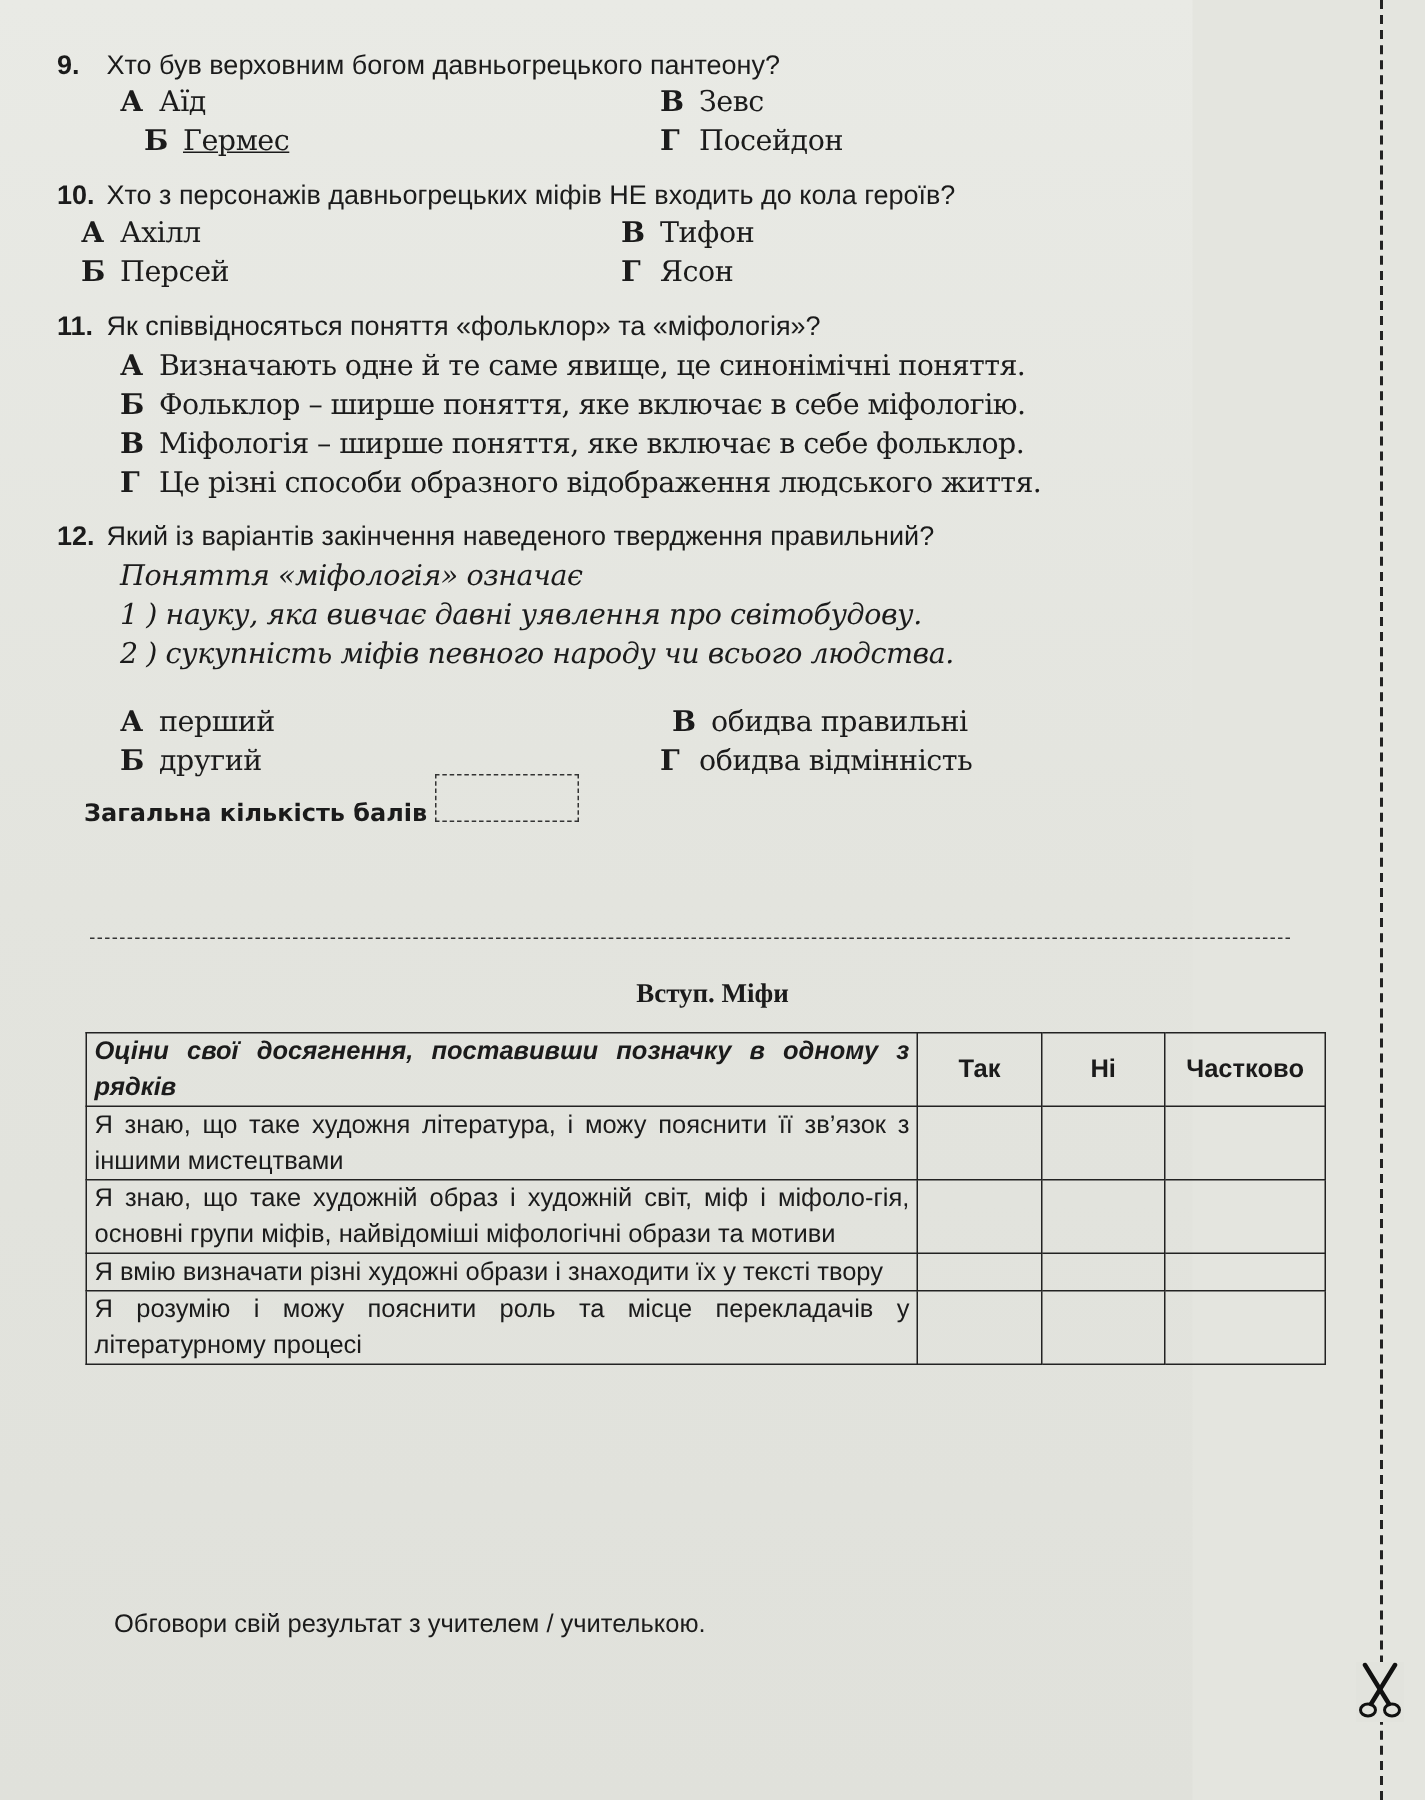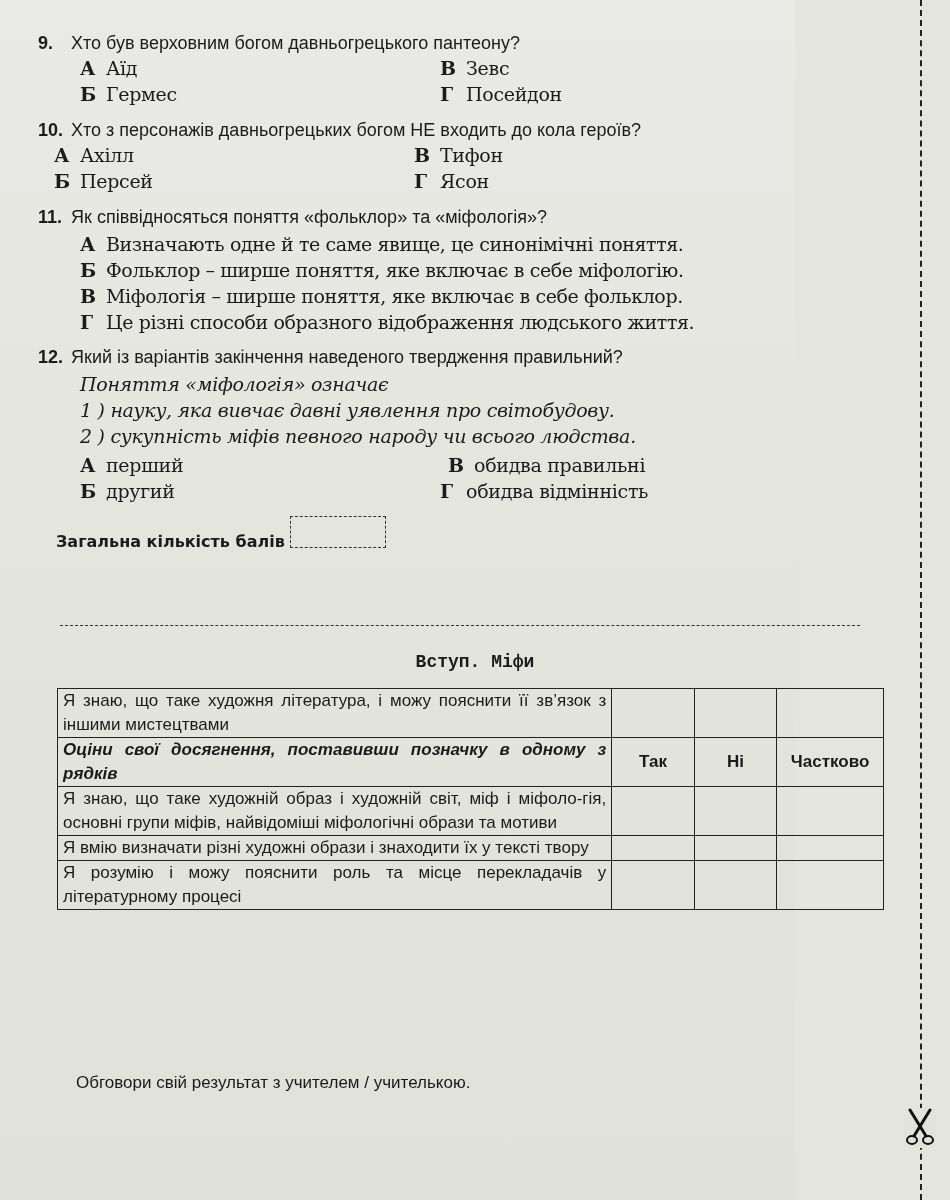--- a/index.html
+++ b/index.html
@@ -55,21 +55,21 @@
     position: absolute; left: 920px; top: 0; width: 0; height: 1200px;
     border-left: 2px dashed #222;
   }
   .scissors {
     position: absolute; left: 904px; top: 1108px; width: 32px; height: 40px;
     background: #e2e3dd;
   }
 
   .section-title {
     position: absolute; left: 0; width: 950px; top: 652px; text-align: center;
-    font-family: Liberation Mono, monospace; font-weight: bold; font-size: 18px;
+    font-family: Liberation Serif, serif; font-weight: bold; font-size: 18px;
   }
 
   table.selfcheck {
     position: absolute; left: 57px; top: 688px; width: 827px;
     border-collapse: collapse;
     font-family: "Liberation Sans", sans-serif; font-size: 17px; line-height: 24px;
   }
   table.selfcheck td, table.selfcheck th {
     border: 1.5px solid #222; padding: 0 5px; vertical-align: middle;
   }
@@ -96,30 +96,30 @@
 
 <div class="page">
 
   <div class="q" style="top:32px;">
     <div class="q-title">
       <span class="q-num">9.</span>
       <span>Хто був верховним богом давньогрецького пантеону?</span>
     </div>
     <div class="opts2" style="height:52px;">
       <div class="opt" style="left:0; top:2px;"><span class="letter">А</span><span>Аїд</span></div>
-      <div class="opt" style="left:0; top:28px;"><span class="letter">Б</span><span>Гермес</span></div>
+      <div class="opt" style="left:16px; top:28px;text-decoration:underline;"><span class="letter">Б</span><span>Гермес</span></div>
       <div class="opt" style="left:360px; top:2px;"><span class="letter">В</span><span>Зевс</span></div>
       <div class="opt" style="left:360px; top:28px;"><span class="letter">Г</span><span>Посейдон</span></div>
     </div>
   </div>
 
   <div class="q" style="top:119px;">
     <div class="q-title">
       <span class="q-num">10.</span>
-      <span>Хто з персонажів давньогрецьких богом НЕ входить до кола героїв?</span>
+      <span>Хто з персонажів давньогрецьких міфів НЕ входить до кола героїв?</span>
     </div>
     <div class="opts2" style="height:52px;margin-left:16px;">
       <div class="opt" style="left:0; top:2px;"><span class="letter">А</span><span>Ахілл</span></div>
       <div class="opt" style="left:0; top:28px;"><span class="letter">Б</span><span>Персей</span></div>
       <div class="opt" style="left:360px; top:2px;"><span class="letter">В</span><span>Тифон</span></div>
       <div class="opt" style="left:360px; top:28px;"><span class="letter">Г</span><span>Ясон</span></div>
     </div>
   </div>
 
   <div class="q" style="top:206px;">
@@ -138,50 +138,50 @@
   <div class="q" style="top:346px;">
     <div class="q-title">
       <span class="q-num">12.</span>
       <span>Який із варіантів закінчення наведеного твердження правильний?</span>
     </div>
     <div style="margin-top:3px;">
       <div class="italic-line">Поняття «міфологія» означає</div>
       <div class="italic-line">1 ) науку, яка вивчає давні уявлення про світобудову.</div>
       <div class="italic-line">2 ) сукупність міфів певного народу чи всього людства.</div>
     </div>
-    <div class="opts2" style="height:56px; margin-top:4px;">
+    <div class="opts2" style="height:56px; margin-top:20px;">
       <div class="opt" style="left:0; top:0;"><span class="letter">А</span><span>перший</span></div>
       <div class="opt" style="left:0; top:26px;"><span class="letter">Б</span><span>другий</span></div>
       <div class="opt" style="left:368px; top:0;"><span class="letter">В</span><span>обидва правильні</span></div>
       <div class="opt" style="left:360px; top:26px;"><span class="letter">Г</span><span>обидва відмінність</span></div>
     </div>
   </div>
 
   <div class="score">
     <span class="score-label">Загальна кількість балів</span>
     <div class="score-box"></div>
   </div>
 
   <div class="cut-h"></div>
 
   <div class="section-title">Вступ. Міфи</div>
 
   <table class="selfcheck">
     <tbody>
         <tr>
-      <td class="stmt">Я знаю, що таке художня література, і можу пояснити її зв’язок з іншими мистецтвами</td>
-      <td class="check"></td>
-      <td class="check"></td>
-      <td class="check-wide"></td>
-    </tr>
-    <tr>
       <th class="instr">Оціни свої досягнення, поставивши позначку в одному з рядків</th>
       <th class="col">Так</th>
       <th class="col">Ні</th>
       <th class="col-wide">Частково</th>
+    </tr>
+    <tr>
+      <td class="stmt">Я знаю, що таке художня література, і можу пояснити її зв’язок з іншими мистецтвами</td>
+      <td class="check"></td>
+      <td class="check"></td>
+      <td class="check-wide"></td>
     </tr>
     <tr>
       <td class="stmt">Я знаю, що таке художній образ і художній світ, міф і міфоло-гія, основні групи міфів, найвідоміші міфологічні образи та мотиви</td>
       <td class="check"></td>
       <td class="check"></td>
       <td class="check-wide"></td>
     </tr>
     <tr>
       <td class="stmt">Я вмію визначати різні художні образи і знаходити їх у тексті твору</td>
       <td class="check"></td>

